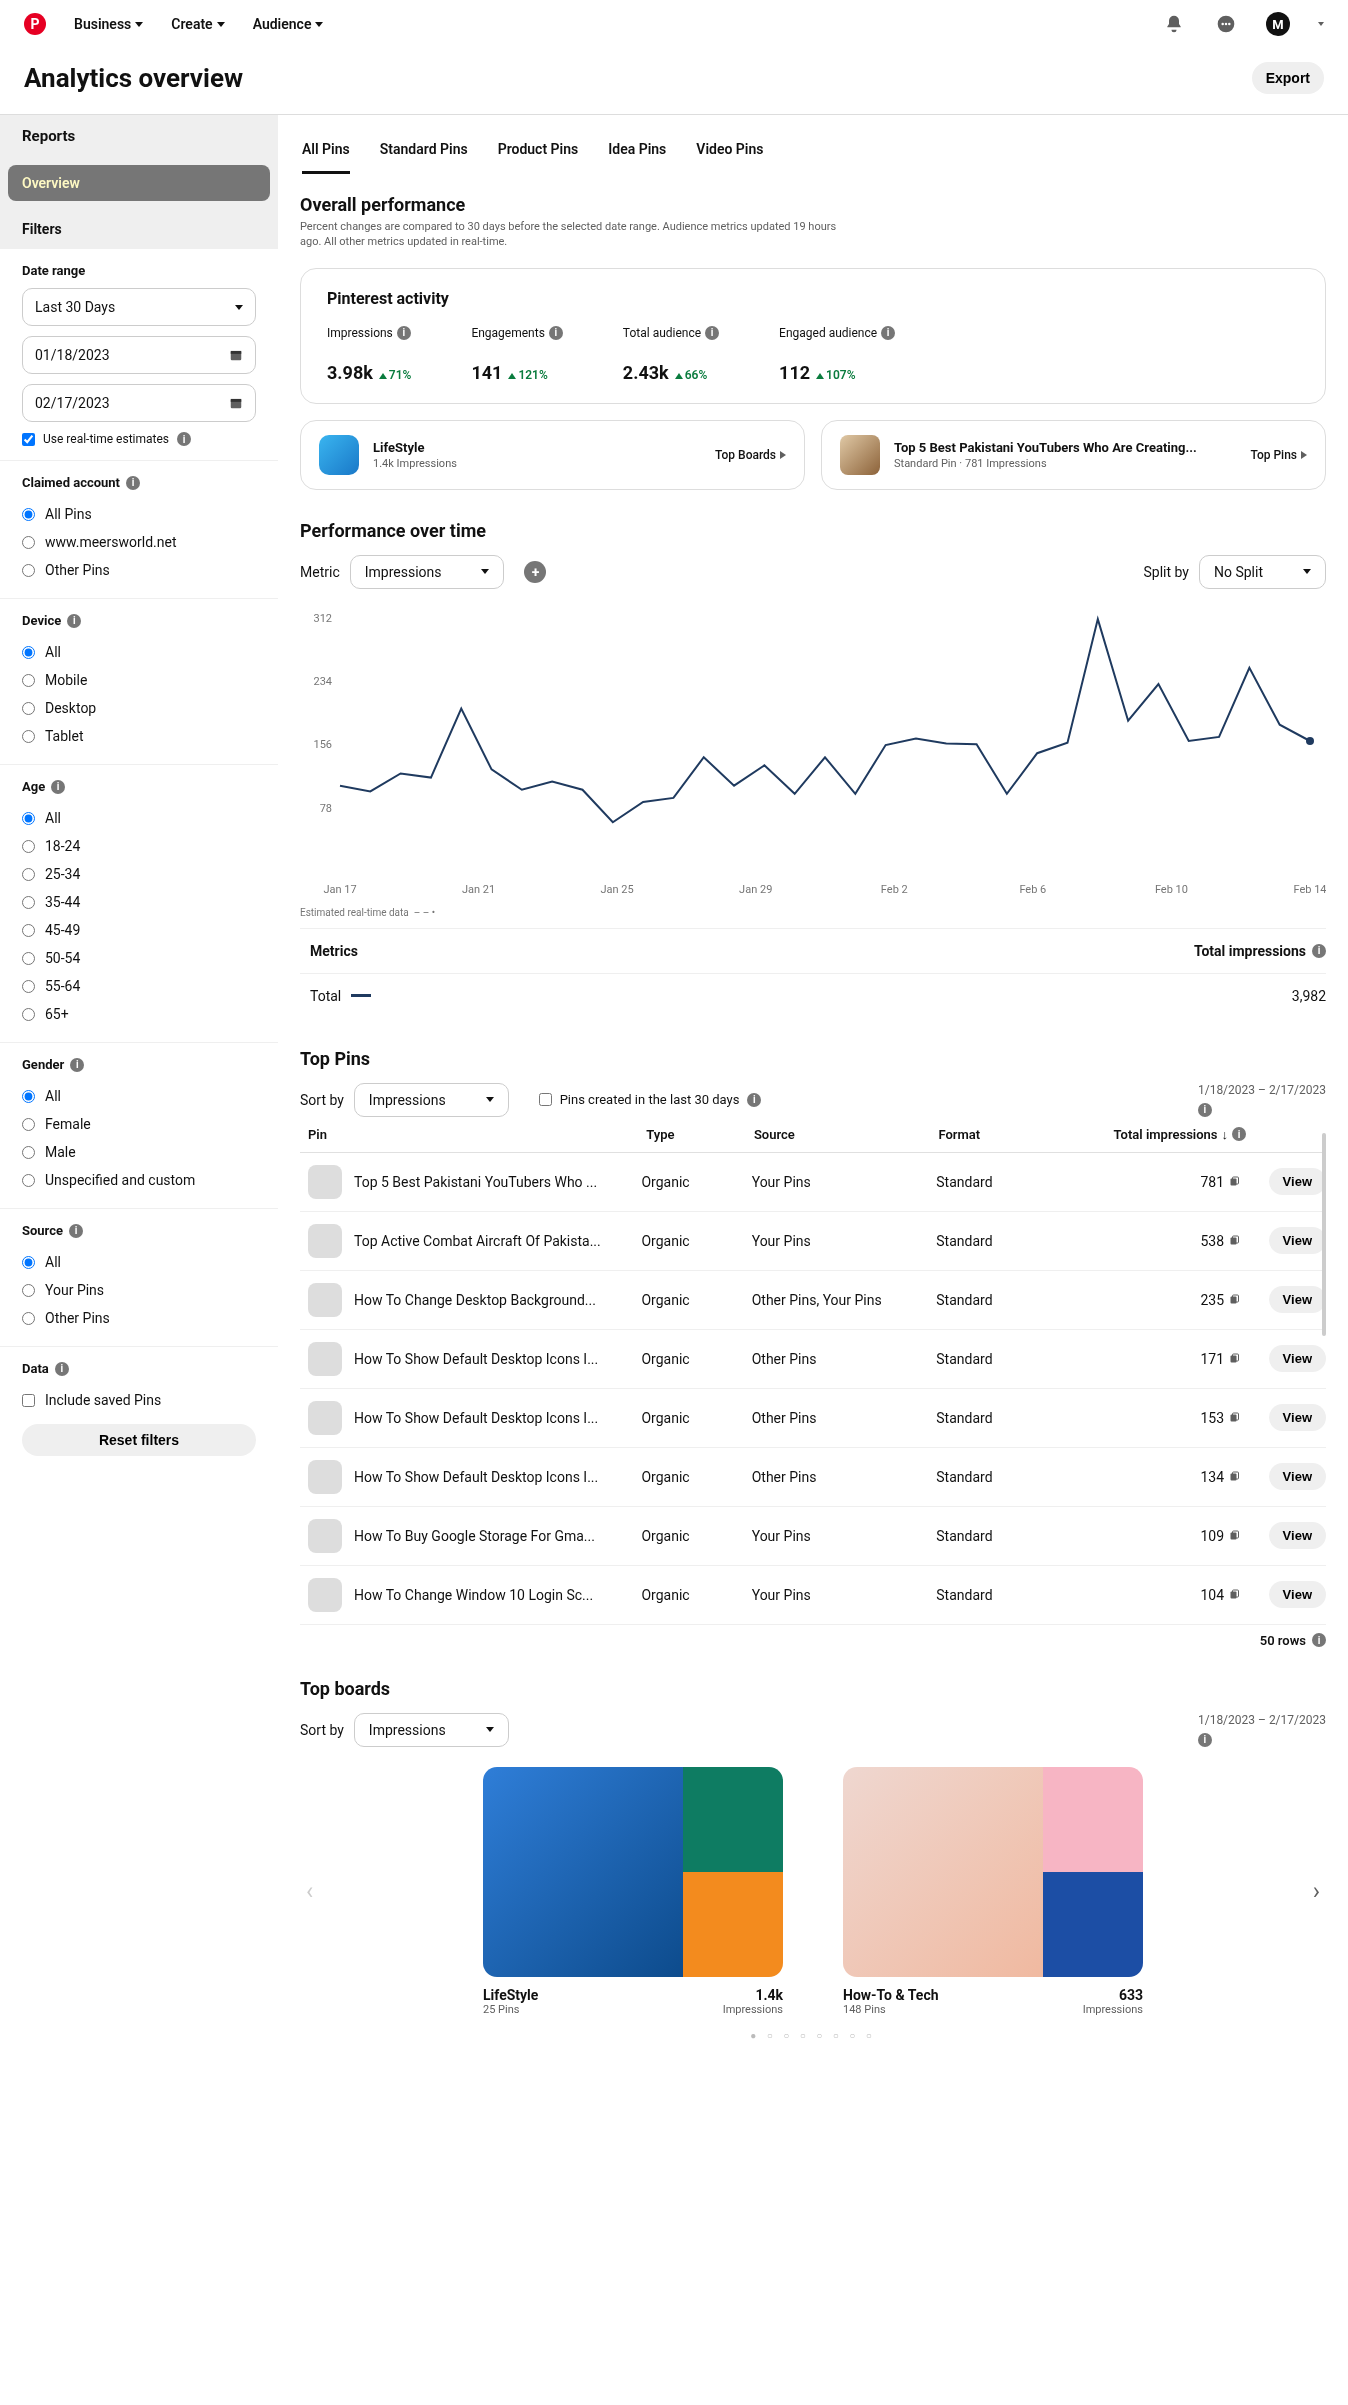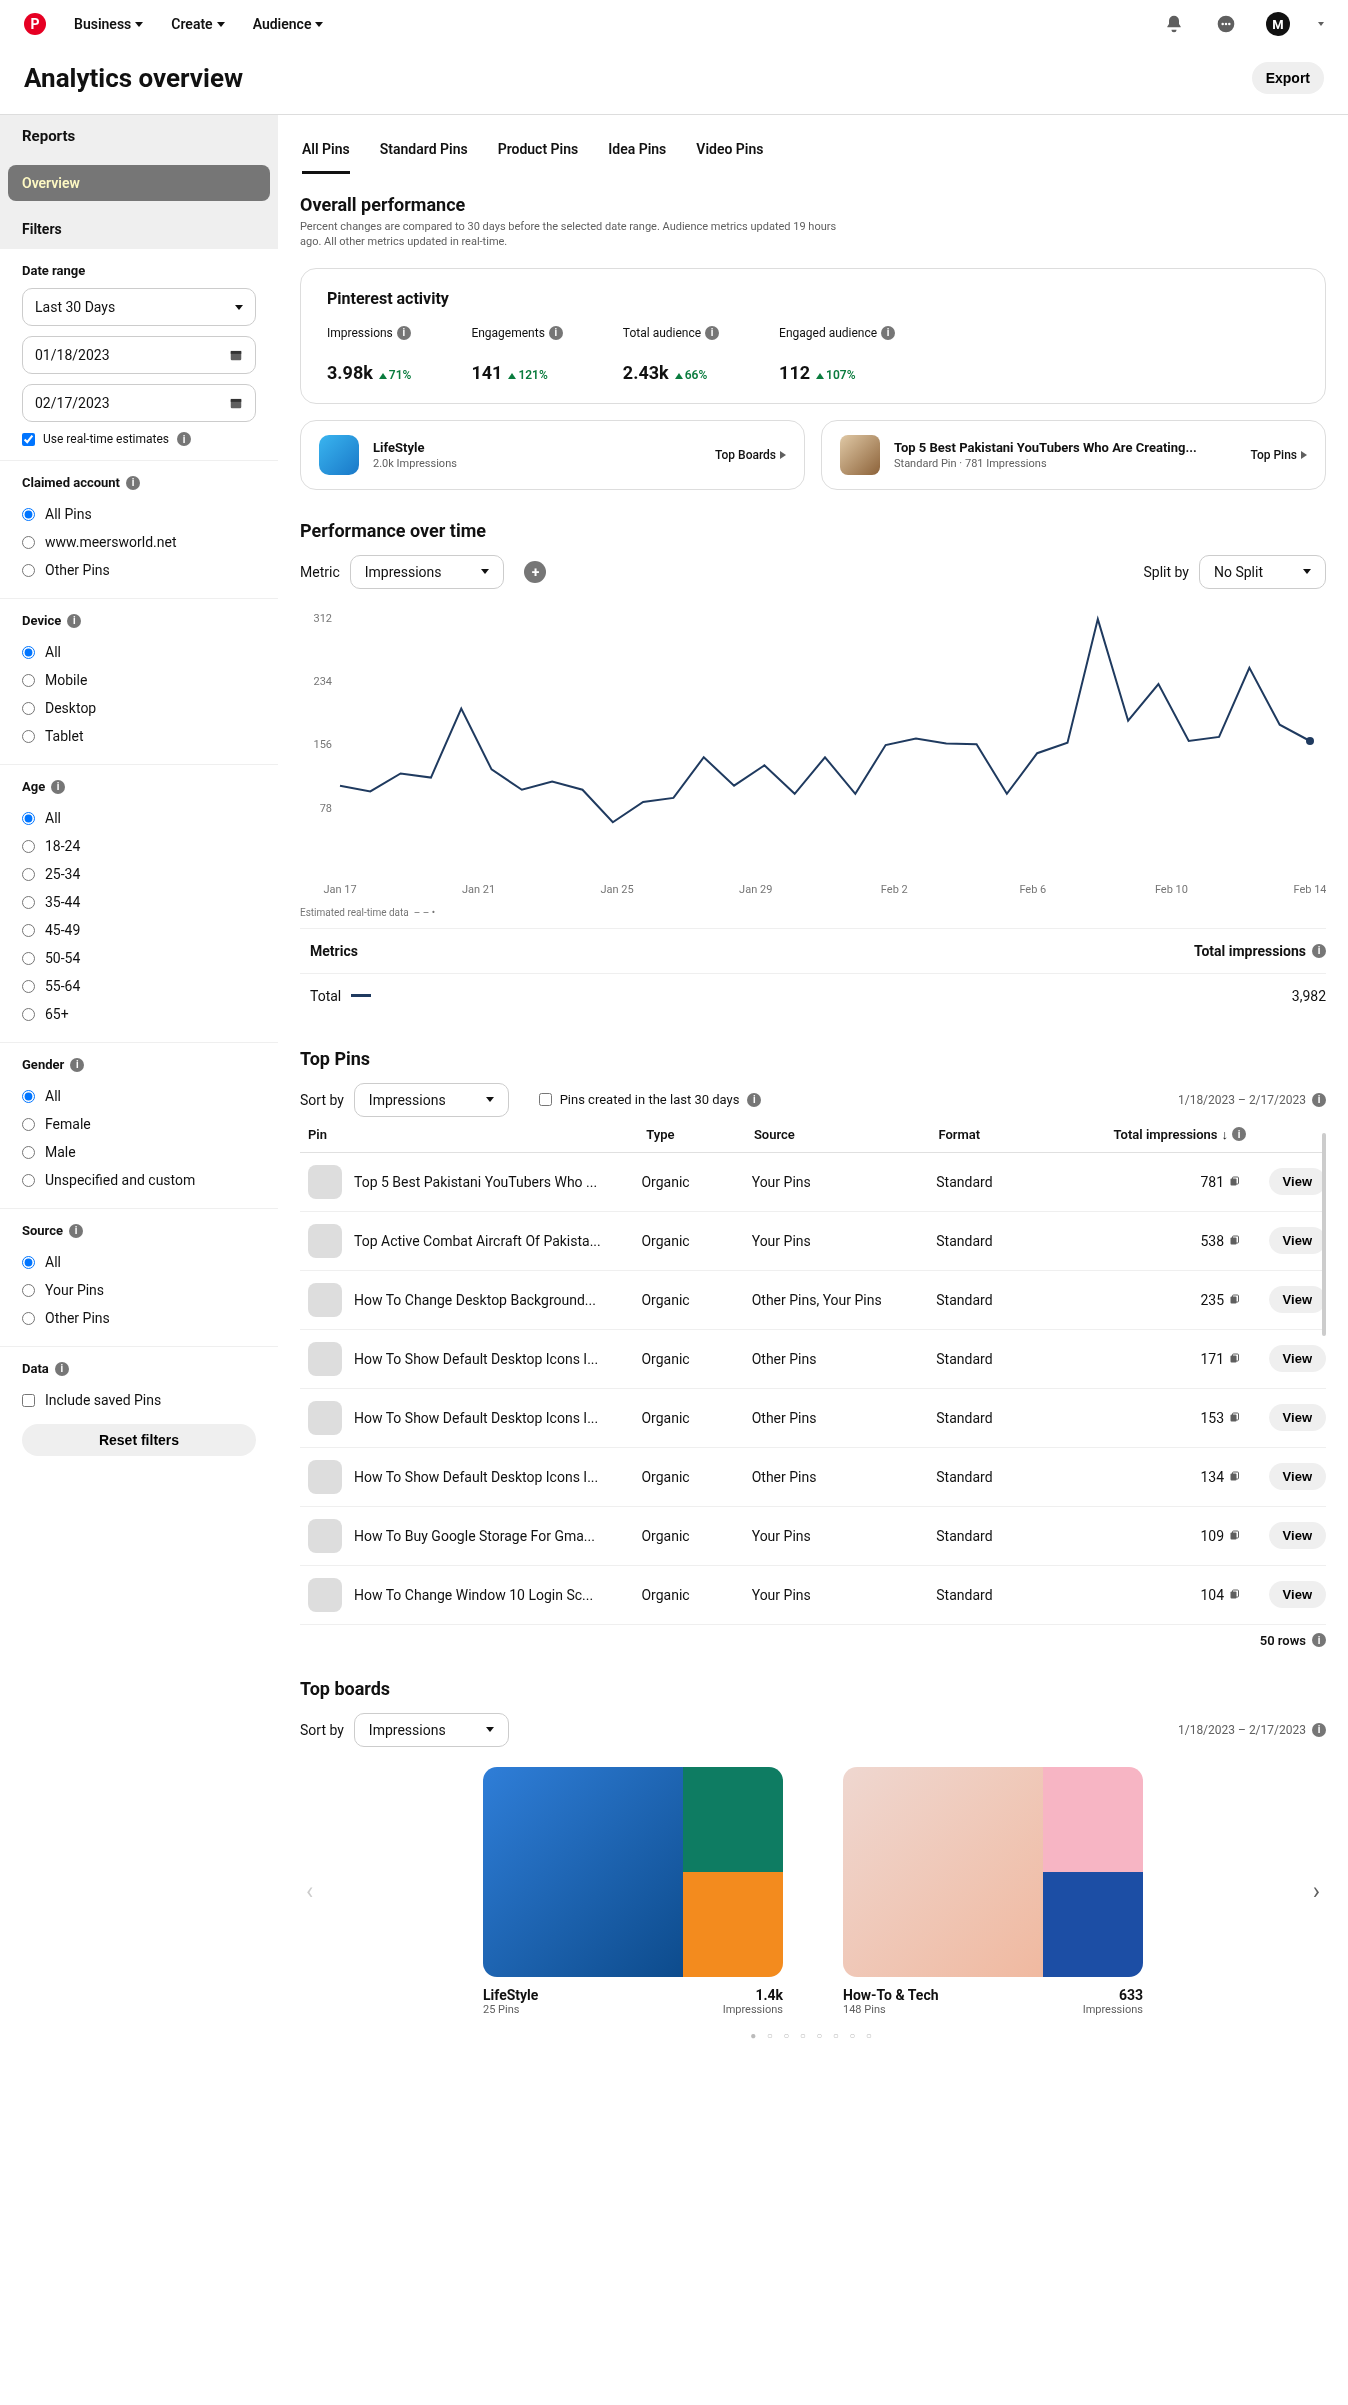--- a/index.html
+++ b/index.html
@@ -73,21 +73,21 @@
 .board-side div { flex: 1; background: #f38b1e; }
 .board-side div:first-child { background: #0e7c62; }
 .board2-main { flex: 2; background: linear-gradient(135deg,#efd7d0,#f0b9a0); }
 .board2-side div:first-child { background: #f7b5c4; }
 .board2-side div:last-child { background: #1c4ea5; }
 .board-meta { display: flex; justify-content: space-between; margin-top: 10px; }
 .board-name { font-weight: 700; font-size: 14px; }
 .board-sub { font-size: 11px; color: #5f5f5f; }
 .nav-arrow { font-size: 24px; color: #5f5f5f; cursor: pointer; padding: 0 6px; }
 .dots { text-align: center; margin-top: 14px; color: #bbb; letter-spacing: 4px; font-size: 10px; }
-.date-range-txt { font-size: 12px; color: #5f5f5f; display: flex; align-items: center; gap: 6px; }
+.date-range-txt { font-size: 12px; color: #5f5f5f; display: flex; gap: 6px; flex-direction: column; }
 .rows-txt { text-align: right; font-size: 13px; font-weight: 600; margin-top: 8px; display: flex; justify-content: flex-end; align-items: center; gap: 6px;}
 .cal-icon { width: 14px; height: 14px; display: inline-block; }
 .cal-icon svg { width: 14px; height: 14px; }
 .divider-bar { width: 4px; height: 40%; background: #ccc; position: absolute; right: 0; top: 16px; border-radius: 3px; }
 .table-wrap { position: relative; }
 .realtime-note { font-size: 10px; color: #767676; margin-top: 6px; }
 </style>
 </head>
 <body>
 
@@ -340,21 +340,21 @@
   <div class="metric-val">112<span class="delta"><span class="arrow-up"></span>107%</span></div>
           </div>
         </div>
     </div>
 
     <div class="twin-cards">
       <div class="mini-card">
         <div class="thumb"></div>
         <div>
           <div class="mini-title">LifeStyle</div>
-          <div class="mini-sub">2.0k Impressions</div>
+          <div class="mini-sub">1.4k Impressions</div>
         </div>
         <div class="mini-link">
           <span>Top Boards</span>
           <span class="chevron-right"></span>
         </div>
       </div>
       <div class="mini-card">
         <div class="thumb person"></div>
         <div style="overflow:hidden;">
           <div class="mini-title truncate">Top 5 Best Pakistani YouTubers Who Are Creating...</div>

